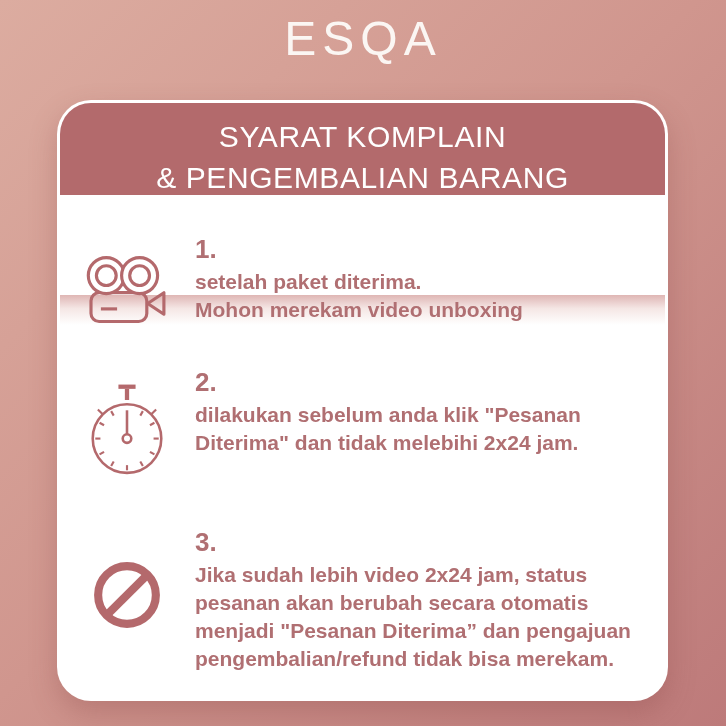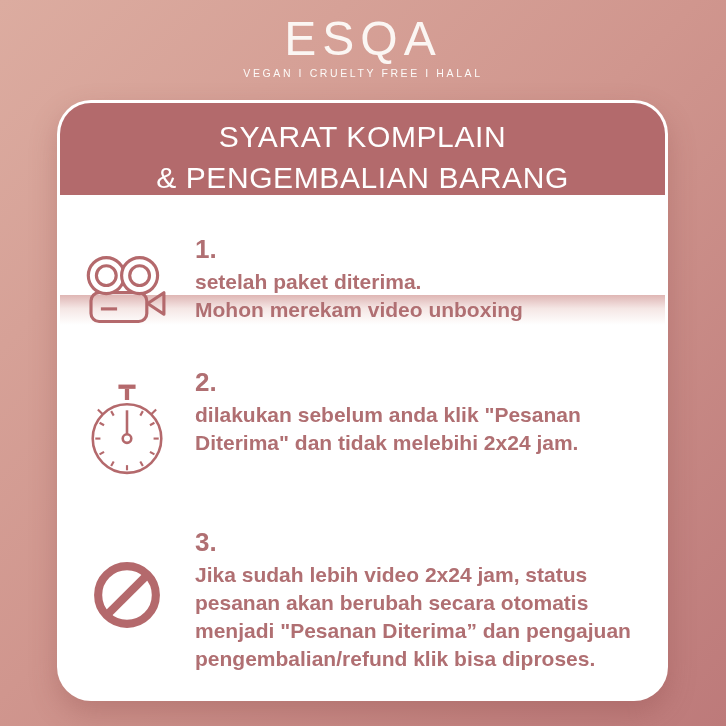--- a/index.html
+++ b/index.html
@@ -84,21 +84,20 @@
   }
   svg { display: block; }
 </style>
 </head>
 <body>
 
 <div class="stage">
 
   <div class="logo-block">
     <div class="logo-word">ESQA</div>
-    <div class="logo-tagline">VEGAN I CRUELTY FREE I HALAL</div>
   </div>
 
   <div class="card">
 
     <div class="card-header">
       <div>SYARAT KOMPLAIN</div>
       <div>&amp; PENGEMBALIAN BARANG</div>
     </div>
     <div class="header-shadow"></div>
 
@@ -158,18 +157,18 @@
         <svg class="icon-no" width="74" height="74" viewBox="0 0 100 100" fill="none" stroke="#b4696c" stroke-width="11">
           <circle cx="50" cy="50" r="39"></circle>
           <line x1="24" y1="76" x2="76" y2="24"></line>
         </svg>
       </div>
       <div class="item-text">
         <div class="item-number">3.</div>
         <div class="item-line">Jika sudah lebih video 2x24 jam, status</div>
         <div class="item-line">pesanan akan berubah secara otomatis</div>
         <div class="item-line">menjadi "Pesanan Diterima” dan pengajuan</div>
-        <div class="item-line">pengembalian/refund klik bisa diproses.</div>
+        <div class="item-line">pengembalian/refund tidak bisa merekam.</div>
       </div>
     </div>
 
   </div>
 </div>
 
 </body></html>

